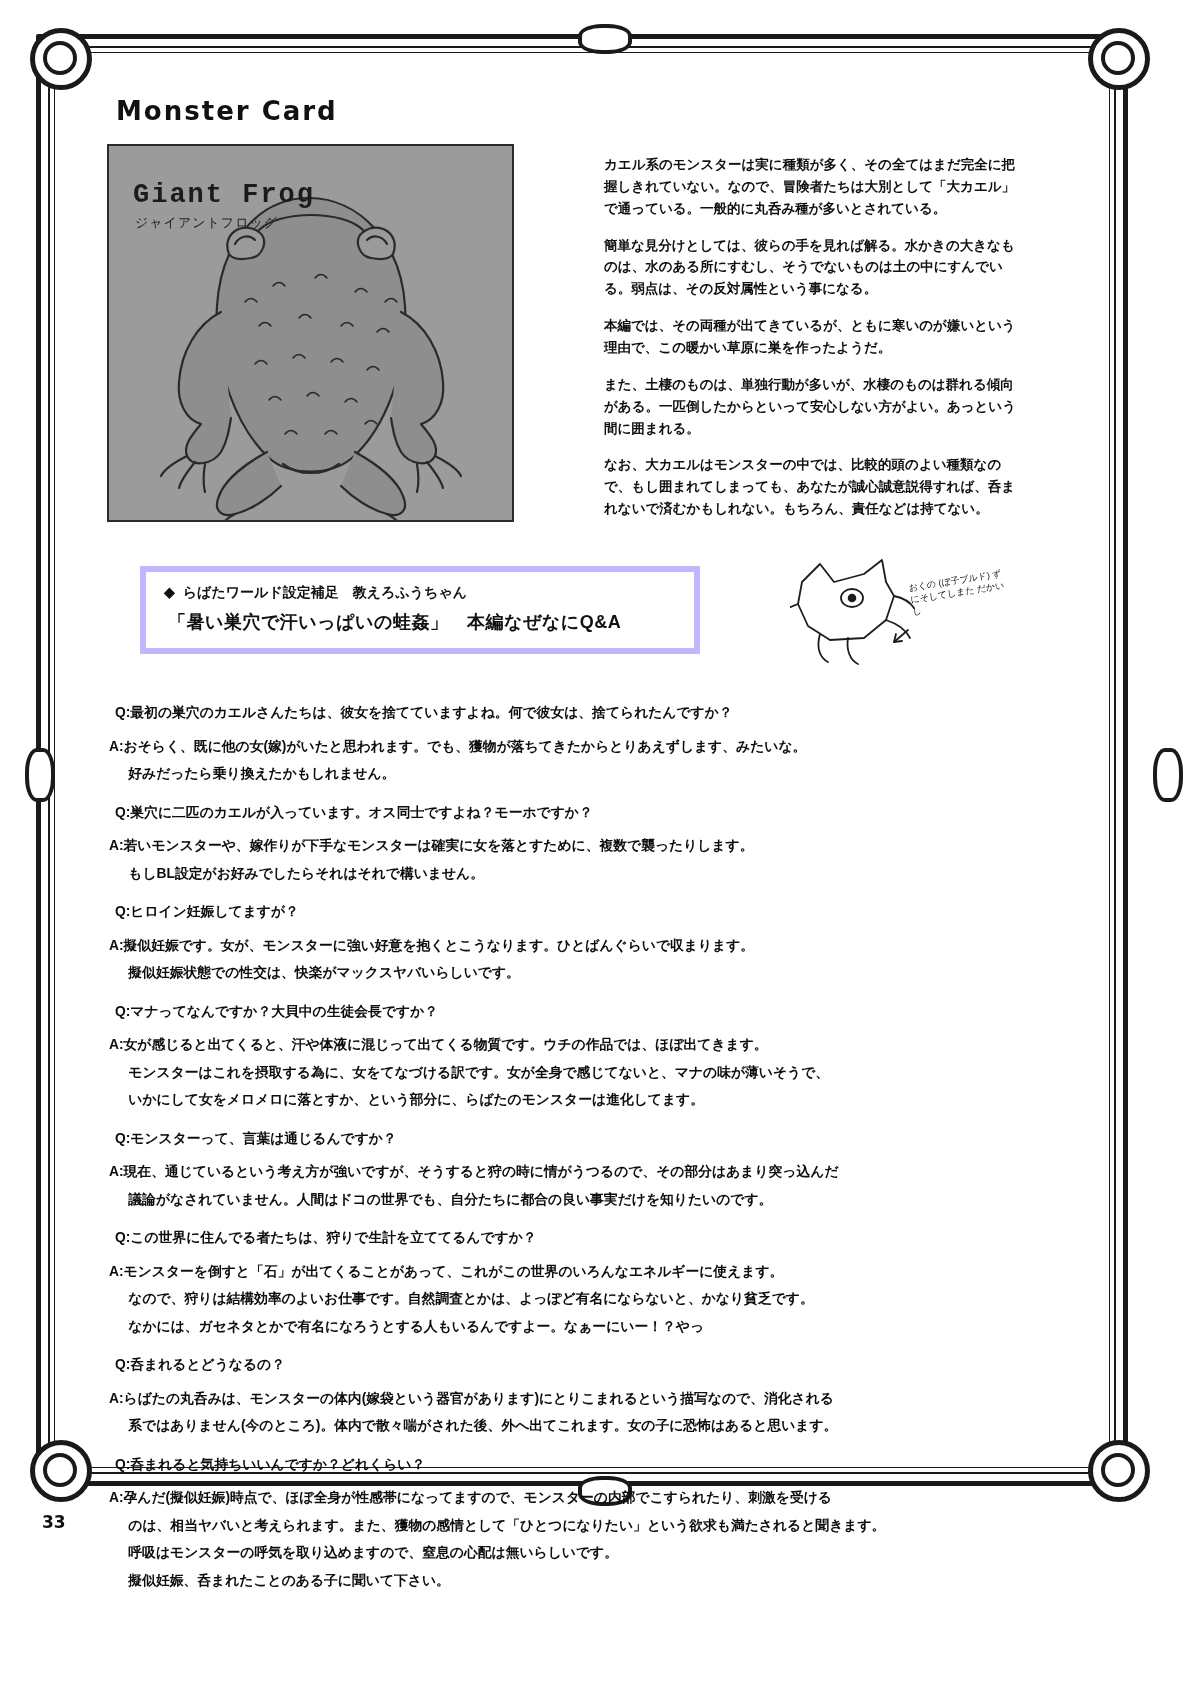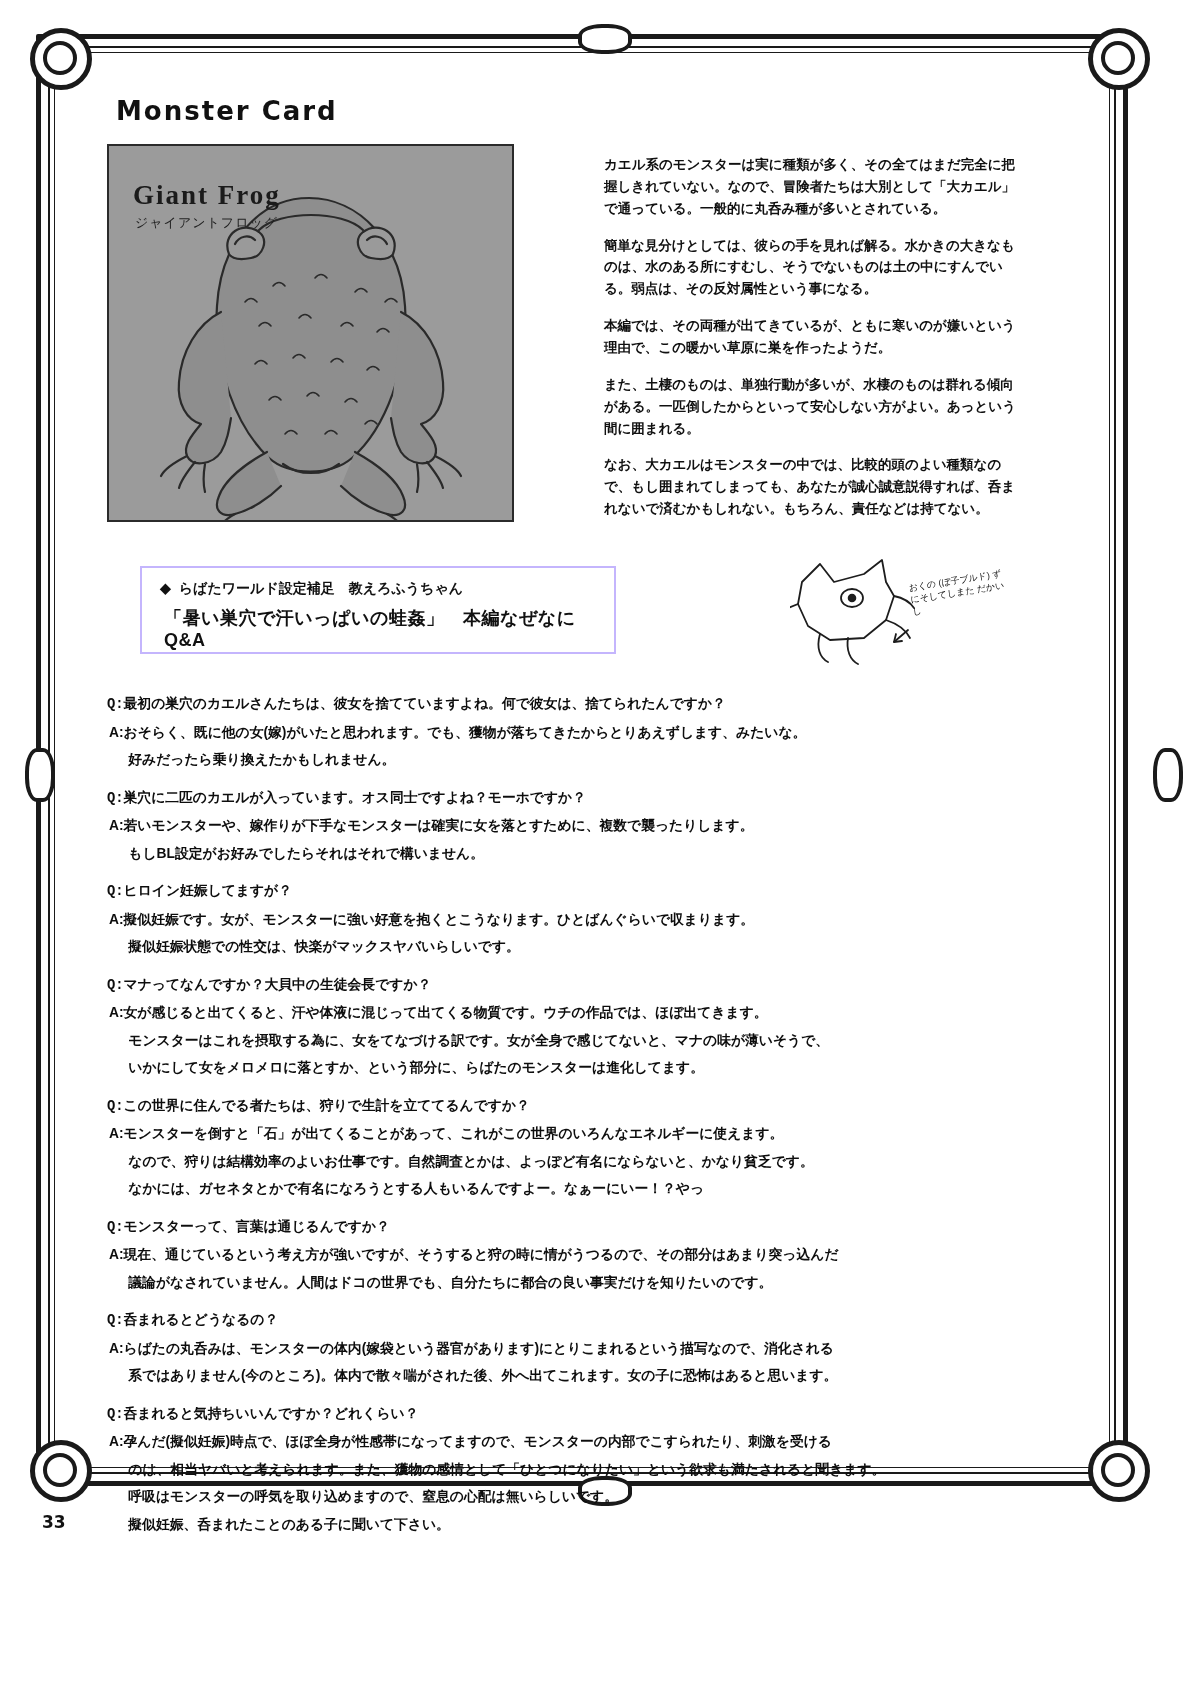--- a/index.html
+++ b/index.html
@@ -95,21 +95,21 @@
   .card{
     position:absolute;
     left:107px;top:144px;
     width:403px;height:374px;
     background:#9b9b9b;
     border:2px solid #2b2b2b;
     overflow:hidden;
   }
   .card-name{
     position:absolute;left:24px;top:34px;
-    font-family:Liberation Serif, serif;
+    font-family:Liberation Mono, monospace;
     font-size:27px;letter-spacing:2px;color:#1b1b1b;
     font-weight:600;
   }
   .card-kana{
     position:absolute;left:26px;top:68px;
     font-size:13px;color:#1f1f1f;letter-spacing:1px;
   }
   .frog-svg{position:absolute;left:0;top:0;}
 
   
@@ -121,22 +121,22 @@
     line-height:1.62;
     color:#101010;
     font-weight:600;
   }
   .rtext p{margin:8px 0 15px 0;}
 
   
   .qa-box{
     position:absolute;
     left:140px;top:566px;
-    width:476px;height:88px;
-    border:2px solid #c4b5fd;
+    width:560px;height:88px;
+    border:6px solid #c4b5fd;
     box-sizing:border-box;
   }
   .qa-box .l1{
     margin:12px 0 0 18px;
     font-size:14px;font-weight:600;
   }
   .qa-box .l1 .dia{margin-right:8px;}
   .qa-box .l2{
     margin:8px 0 0 22px;
     font-size:18px;font-weight:700;letter-spacing:0.5px;
@@ -157,21 +157,21 @@
   .qa-body{
     position:absolute;
     left:103px;top:690px;
     width:930px;
     font-size:13.8px;
     line-height:1.56;
     color:#0d0d0d;
     font-weight:600;
   }
   .qa-item{margin-bottom:17px;}
-  .qa-q{margin:4px;font-family:Liberation Mono, monospace;}
+  .qa-q{margin:12px;}
   .qa-a{margin:6px;}
   .qa-a .cont{display:block;text-indent:1.4em;}
 
   .page-num{
     position:absolute;left:42px;top:1512px;
     font-family:"DejaVu Sans", sans-serif;
     font-size:17px;font-weight:700;color:#111;
   }
 </style>
 </head>
@@ -335,39 +335,39 @@
       <p class="qa-a">A:女が感じると出てくると、汗や体液に混じって出てくる物質です。ウチの作品では、ほぼ出てきます。</p>
       <p class="qa-a">
           <span class="cont">モンスターはこれを摂取する為に、女をてなづける訳です。女が全身で感じてないと、マナの味が薄いそうで、</span>
         </p>
       <p class="qa-a">
           <span class="cont">いかにして女をメロメロに落とすか、という部分に、らばたのモンスターは進化してます。</span>
         </p>
     </div>
 
     <div class="qa-item">
+      <p class="qa-q">Q:モンスターって、言葉は通じるんですか？</p>
+      <p class="qa-a">A:現在、通じているという考え方が強いですが、そうすると狩の時に情がうつるので、その部分はあまり突っ込んだ</p>
+      <p class="qa-a">
+          <span class="cont">議論がなされていません。人間はドコの世界でも、自分たちに都合の良い事実だけを知りたいのです。</span>
+        </p>
+    </div>
+
+    <div class="qa-item">
       <p class="qa-q">Q:この世界に住んでる者たちは、狩りで生計を立ててるんですか？</p>
       <p class="qa-a">A:モンスターを倒すと「石」が出てくることがあって、これがこの世界のいろんなエネルギーに使えます。</p>
       <p class="qa-a">
           <span class="cont">なので、狩りは結構効率のよいお仕事です。自然調査とかは、よっぽど有名にならないと、かなり貧乏です。</span>
         </p>
       <p class="qa-a">
           <span class="cont">なかには、ガセネタとかで有名になろうとする人もいるんですよー。なぁーにいー！？やっ</span>
         </p>
     </div>
 
     <div class="qa-item">
-      <p class="qa-q">Q:モンスターって、言葉は通じるんですか？</p>
-      <p class="qa-a">A:現在、通じているという考え方が強いですが、そうすると狩の時に情がうつるので、その部分はあまり突っ込んだ</p>
-      <p class="qa-a">
-          <span class="cont">議論がなされていません。人間はドコの世界でも、自分たちに都合の良い事実だけを知りたいのです。</span>
-        </p>
-    </div>
-
-    <div class="qa-item">
       <p class="qa-q">Q:呑まれるとどうなるの？</p>
       <p class="qa-a">A:らばたの丸呑みは、モンスターの体内(嫁袋という器官があります)にとりこまれるという描写なので、消化される</p>
       <p class="qa-a">
           <span class="cont">系ではありません(今のところ)。体内で散々喘がされた後、外へ出てこれます。女の子に恐怖はあると思います。</span>
         </p>
     </div>
 
     <div class="qa-item">
       <p class="qa-q">Q:呑まれると気持ちいいんですか？どれくらい？</p>
       <p class="qa-a">A:孕んだ(擬似妊娠)時点で、ほぼ全身が性感帯になってますので、モンスターの内部でこすられたり、刺激を受ける</p>

